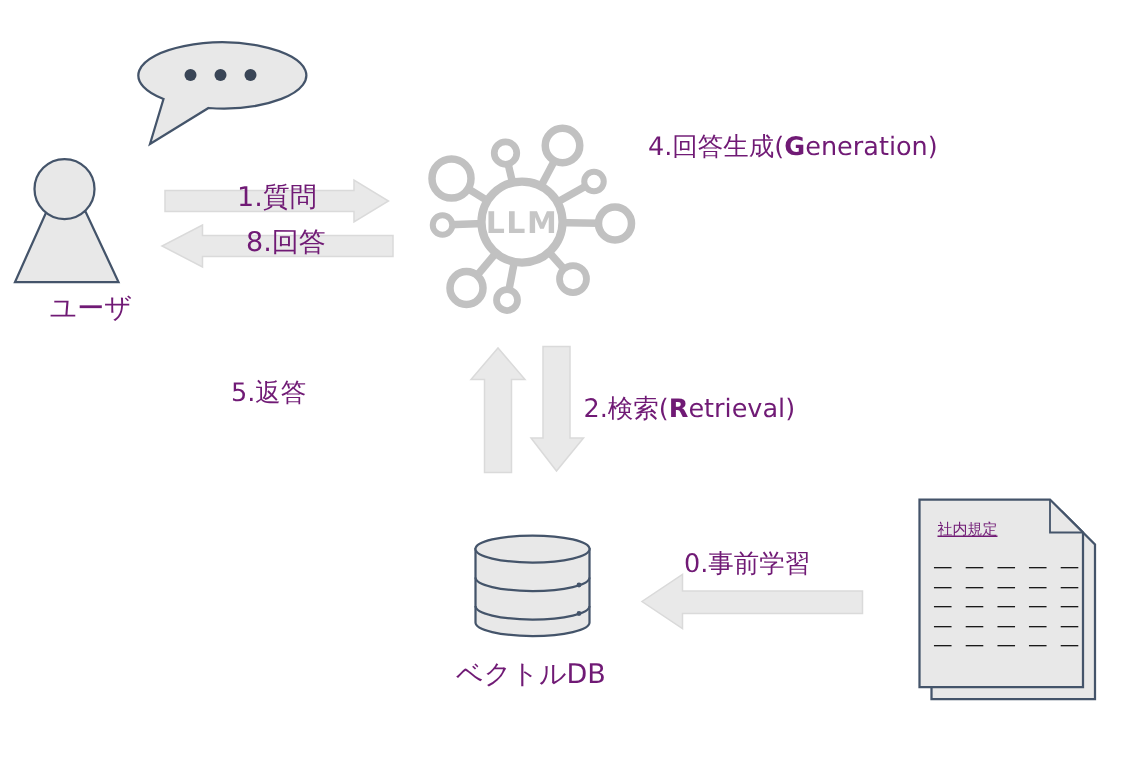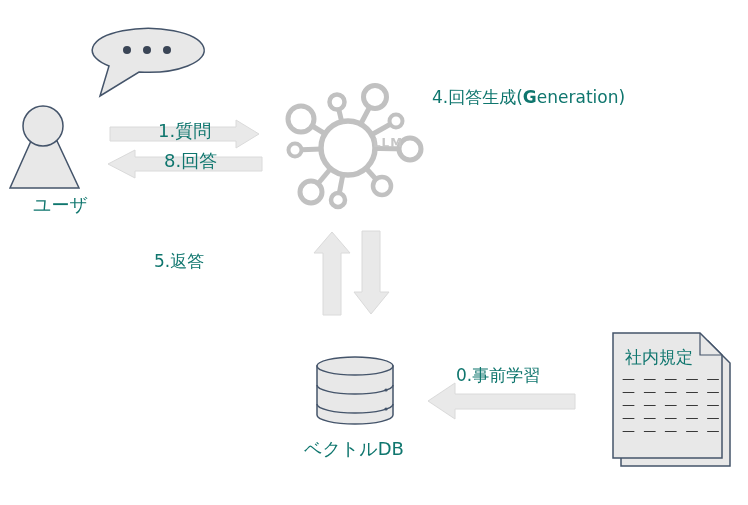--- a/index.html
+++ b/index.html
@@ -1,27 +1,27 @@
 <!DOCTYPE html>
 <html><head>
 <meta charset="utf-8">
 <style>
   html,body{margin:0;padding:0;background:#ffffff;}
   .canvas{
     position:relative;width:748px;height:505px;background:#ffffff;overflow:hidden;
     font-family:"DejaVu Sans","Liberation Sans",sans-serif;color:#111111;
   }
   .layer{position:absolute;left:0;top:0;}
-  .lbl{position:absolute;white-space:nowrap;font-size:17px;color:#0f766e;text-align:right;}
+  .lbl{position:absolute;white-space:nowrap;font-size:17px;color:#701a75;text-align:right;}
   .lbl.big{font-size:18px;}
-  .lbl.small{font-size:17px;}
+  .lbl.small{font-size:10px;text-decoration:underline;}
   .lbl .b{font-weight:700;}
   .llm-text{
     position:absolute;left:318px;top:136px;width:60px;text-align:center;
-    font-size:12px;letter-spacing:1px;color:#c6c6c6;font-weight:700;margin-left:40px;
+    font-size:20px;letter-spacing:1px;color:#c6c6c6;font-weight:700;
   }
   .dash-block{position:absolute;left:622px;top:372px;font-size:13px;line-height:13px;
     letter-spacing:2px;color:#1a1a1a;}
   .dash-block div{height:13px;}
   
   .shape{fill:#e8e8e8;stroke:#44546a;stroke-width:1.5;}
   .arrow{fill:#e9e9e9;stroke:#dadada;stroke-width:1;}
   .llm-stroke{fill:none;stroke:#c1c1c1;}
   .llm-node{fill:#ffffff;stroke:#c1c1c1;}
 </style>
@@ -100,20 +100,21 @@
 
   <div class="lbl big" style="left:164px;top:149px">8.回答</div>
 
   <div class="llm-text">LLM</div>
 
   <div class="lbl" style="left:432px;top:86px"><span>4.回答生成(</span><span class="b">G</span><span>eneration)</span></div>
 
   <div class="lbl" style="left:154px;top:250px">5.返答</div>
 
 
+  <div class="lbl" style="left:389px;top:261px"><span>2.検索(</span><span class="b">R</span><span>etrieval)</span></div>
 
   <div class="lbl big" style="left:304px;top:437px">ベクトルDB</div>
 
   <div class="lbl" style="left:456px;top:364px">0.事前学習</div>
 
   <div class="lbl small" style="left:625px;top:346px">社内規定</div>
 
   <div class="dash-block">
     <div>— — — — —</div>
     <div>— — — — —</div>

